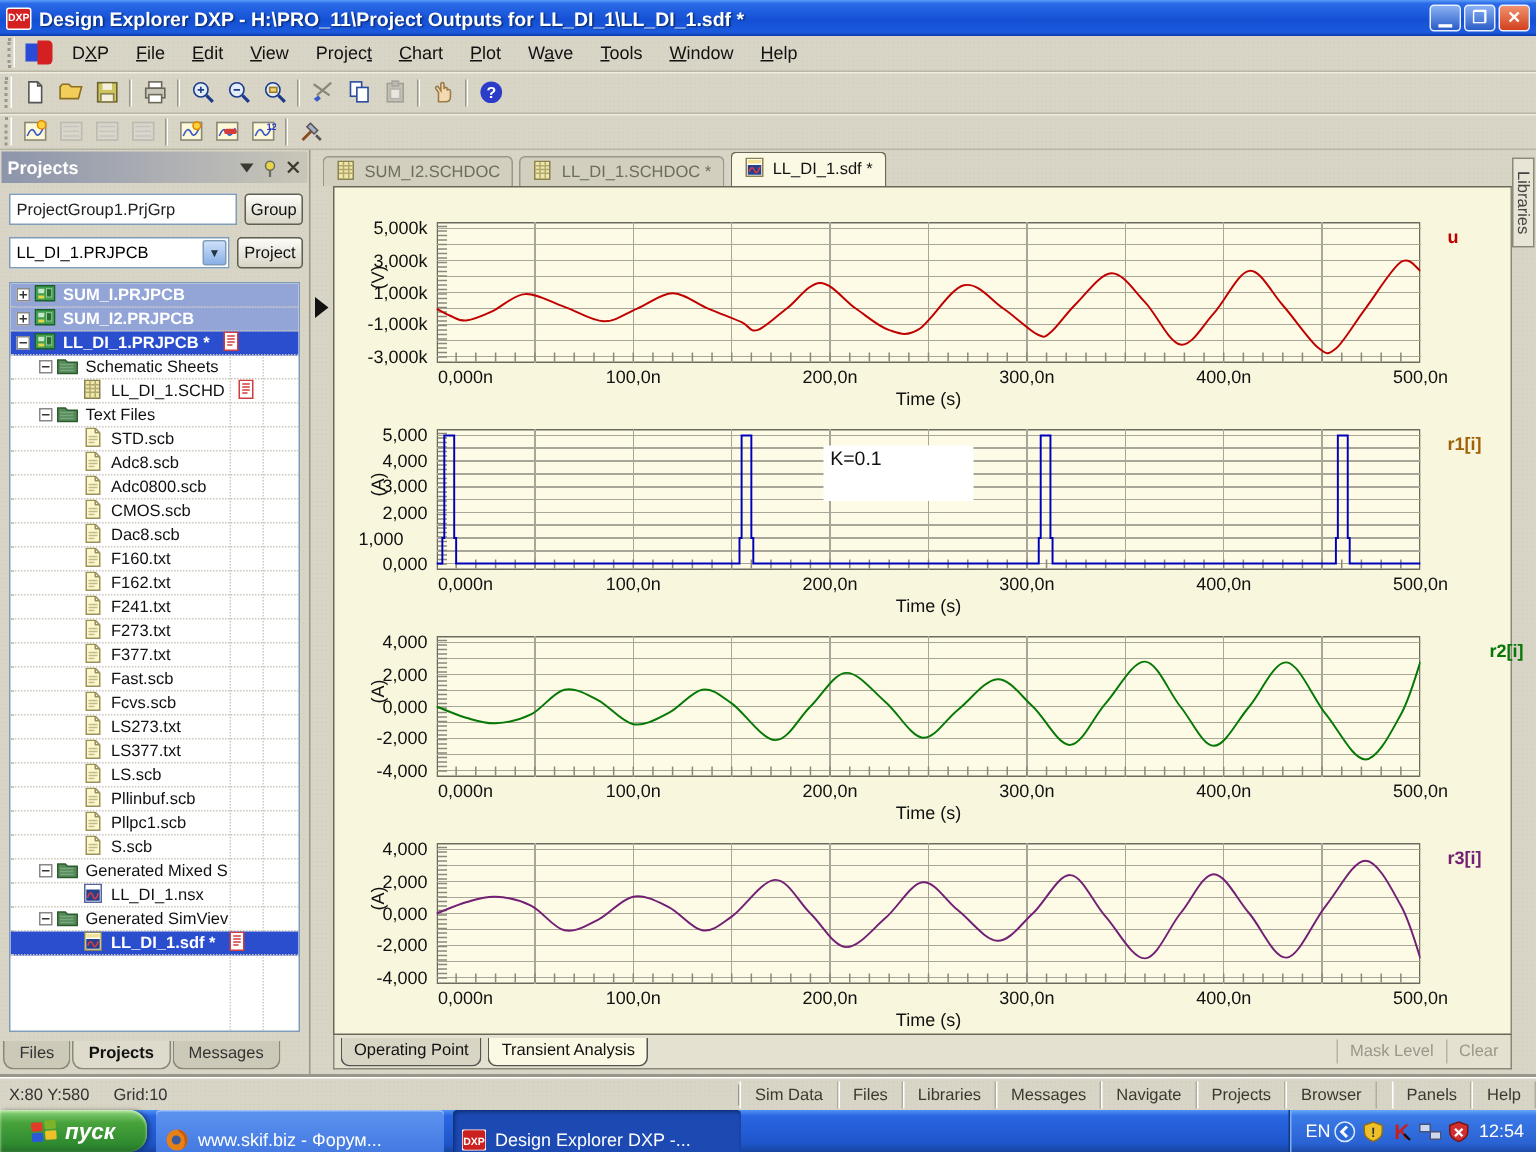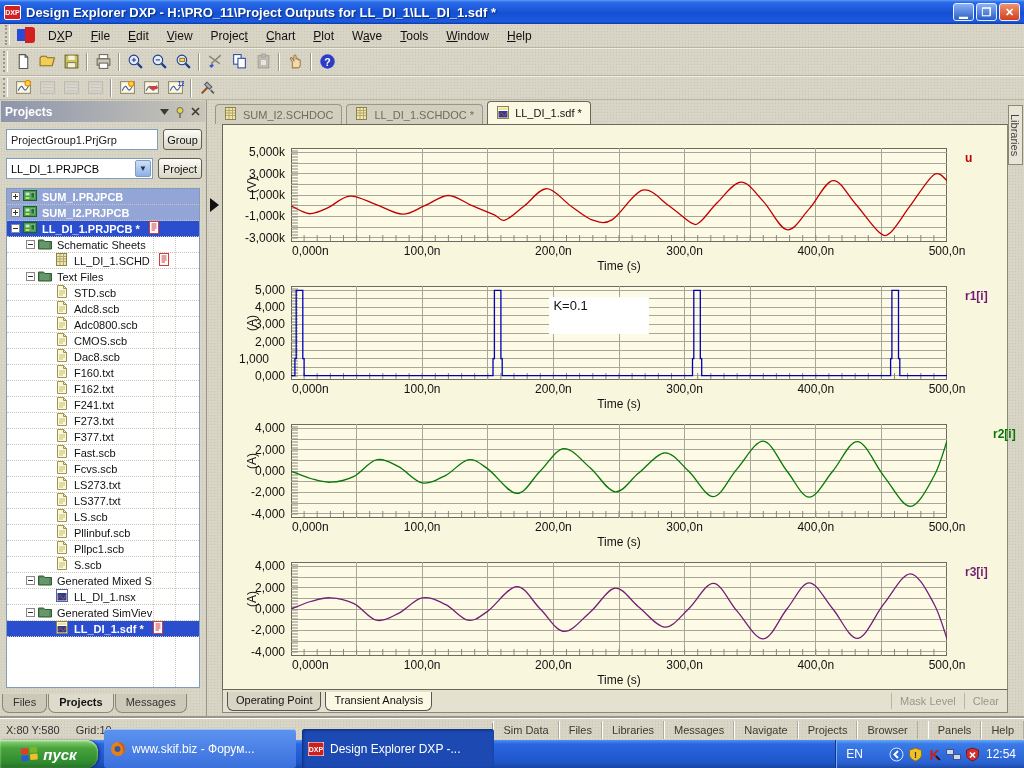--- a/index.html
+++ b/index.html
@@ -103,35 +103,35 @@
   
   #statusbar{position:absolute;left:0;top:718px;width:1024px;height:22px;border-top:1px solid #fff;
     box-shadow:0 -2px 0 #9a978a;display:flex;align-items:center;font-size:11px;color:#333;}
   #statusbar .coords{margin-left:6px;}
   #statusbar .grid{margin-left:16px;}
   #sbsep{margin-left:auto;width:1px;height:14px;background:#9a978a;box-shadow:1px 0 0 #fff;}
   .sbtn{height:18px;display:flex;align-items:center;padding:0 9px;border-left:1px solid #fff;
     border-right:1px solid #b0ad9e;color:#3a3a30;}
   
   #taskbar{position:absolute;left:0;top:740px;width:1024px;height:28px;
-    background:linear-gradient(180deg,#4f91f5 0%,#2a66e2 14%,#1e55ca 80%,#17449f 100%);display:flex;align-items:flex-end;}
+    background:linear-gradient(180deg,#4f91f5 0%,#2a66e2 14%,#1e55ca 80%,#17449f 100%);display:flex;align-items:flex-start;}
   #startbtn{width:98px;height:28px;border-radius:0 12px 12px 0;
     background:linear-gradient(180deg,#8cd47c 0%,#48a33c 30%,#2f8b2f 80%,#26702a 100%);
     box-shadow:inset 0 1px 2px #d0f0c0, 2px 0 3px rgba(0,0,0,.35);
     display:flex;align-items:center;justify-content:center;color:#fff;font-size:15px;font-weight:bold;font-style:italic;}
   #startbtn svg{margin-right:5px;}
   .task{height:39px;margin-left:6px;width:192px;border-radius:3px;display:flex;align-items:center;padding:0 6px;
     color:#fff;font-size:12px;white-space:nowrap;overflow:hidden;}
   .task.inactive{background:linear-gradient(180deg,#5d93ef,#3a70dc);box-shadow:inset 0 1px 0 #9dc0f8;}
   .task.active{background:#1c4ab2;box-shadow:inset 1px 1px 3px #0c2a6e;}
   .task .tl{margin-left:6px;overflow:hidden;text-overflow:ellipsis;}
   #tray{margin-left:auto;height:28px;display:flex;align-items:center;padding:0 8px 0 10px;
     background:linear-gradient(180deg,#66a7f8 0%,#3a7ae8 14%,#2a62d2 80%,#1e4aa8 100%);
     border-left:1px solid #16377e;box-shadow:inset 1px 0 0 #7ab0f8;color:#fff;font-size:12px;}
-  #tray .lang{margin-right:24px;}
+  #tray .lang{margin-right:0;}
   #tray .clock{margin-left:4px;}
   #tray svg{margin:0 2px;}
 </style>
 </head>
 <body>
 
 <div id="app">
 
   <div id="titlebar">
     <span class="appicon">DXP</span>
@@ -878,21 +878,21 @@
                 <line x1="642.9" y1="87" x2="642.9" y2="93" stroke="#8a887a"></line>
                 <path d="M0.0 89.7L3.9 89.7L3.9 72.6L5.2 72.6L5.2 4.3L11.8 4.3L11.8 72.6L13.1 72.6L13.1 89.7L202.0 89.7L202.0 72.6L203.4 72.6L203.4 4.3L209.9 4.3L209.9 72.6L211.2 72.6L211.2 89.7L401.5 89.7L401.5 72.6L402.8 72.6L402.8 4.3L409.3 4.3L409.3 72.6L410.7 72.6L410.7 89.7L599.6 89.7L599.6 72.6L600.9 72.6L600.9 4.3L607.5 4.3L607.5 72.6L608.8 72.6L608.8 89.7L656.0 89.7" fill="none" stroke="#0000bb" stroke-width="1.3"></path>
               </svg></div>
             <div class="xlab" style="left: 69px; width: 70px; text-align: left;">0,000n</div>
             <div class="xlab" style="left: 164.2px; width: 70px; text-align: center;">100,0n</div>
             <div class="xlab" style="left: 295.4px; width: 70px; text-align: center;">200,0n</div>
             <div class="xlab" style="left: 426.6px; width: 70px; text-align: center;">300,0n</div>
             <div class="xlab" style="left: 557.8px; width: 70px; text-align: center;">400,0n</div>
             <div class="xlab" style="left: 689px; width: 70px; text-align: center;">500,0n</div>
             <div class="timelab">Time (s)</div>
-            <div class="legend" style="color: #701a75;">r1[i]</div>
+            <div class="legend" style="color: #a16207;">r1[i]</div>
             <div class="anno" style="left: 326.464px; top: 11.1091px; width: 99.712px; height: 36.7455px;">K=0.1</div>
           </div>
           <div class="chart-block" style="top: 299px;">
             <div class="ylab" style="top: -2.72727px;">4,000</div>
             <div class="ylab" style="top: 18.6364px;">2,000</div>
             <div class="ylab" style="top: 40px;">0,000</div>
             <div class="ylab" style="top: 61.3636px;">-2,000</div>
             <div class="ylab" style="top: 82.7273px;">-4,000</div>
             <div class="yunit" style="top: 29px;">(A)</div>
             <div class="plotwrap"><svg width="656" height="94" viewBox="0 0 656 94">

